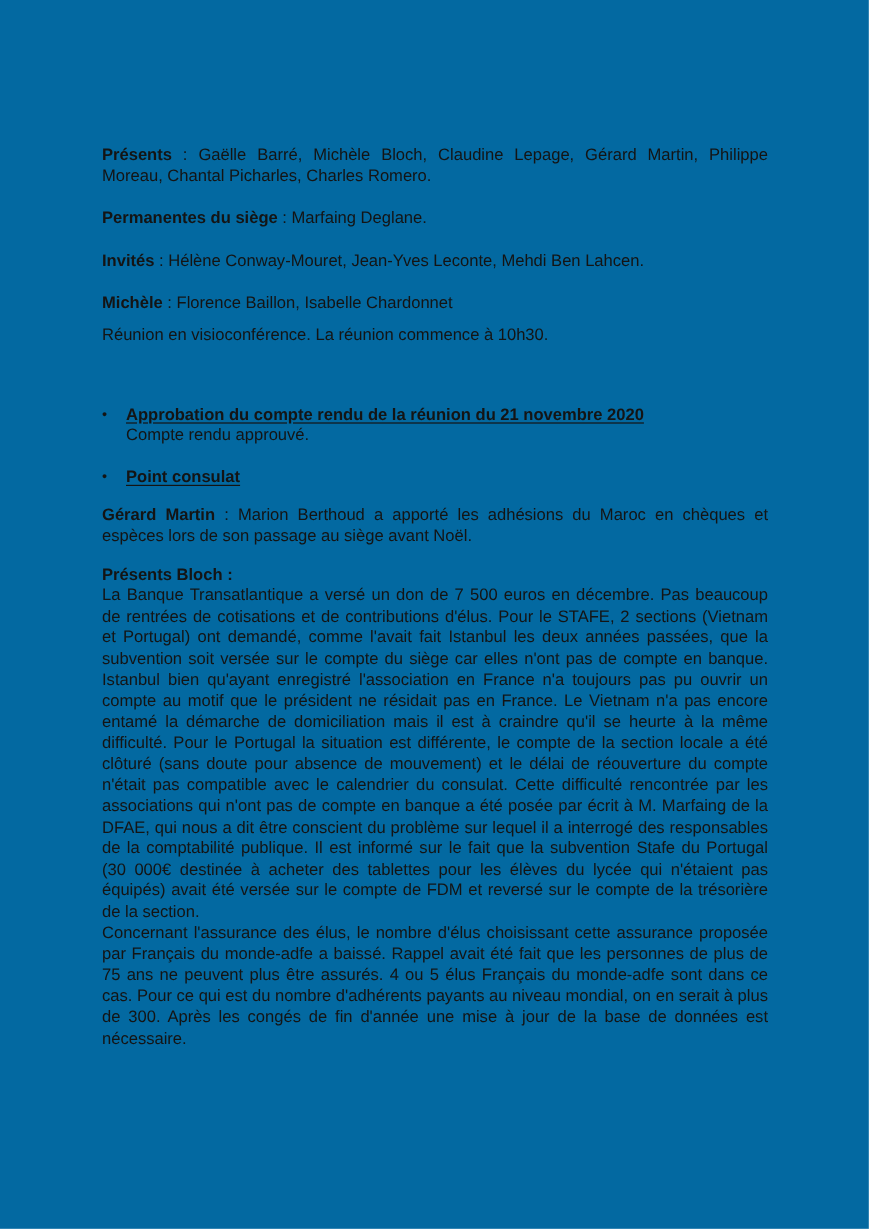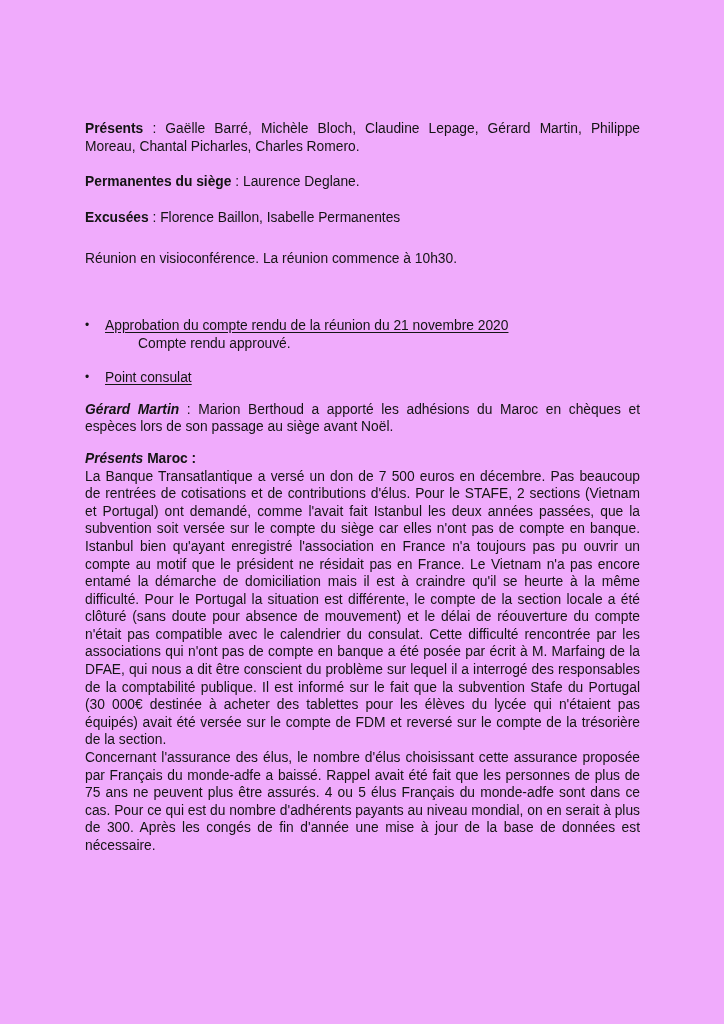--- a/index.html
+++ b/index.html
@@ -7,75 +7,76 @@
   body {
     width: 724px;
     height: 1024px;
     position: relative;
     overflow: hidden;
     font-family: "Liberation Sans", sans-serif;
   }
   .page {
     position: absolute;
     inset: 0;
-    background: #f0abfc;
+    background: #0369a1;
     color: #141414;
     padding: 120px 84px 0 85px;
     font-size: 13.8px;
     line-height: 17.6px;
   }
   .para { text-align: justify; }
   .single { text-align: left; }
   .b  { font-weight: 700; text-align: right; }
-  .bi { font-weight: 700; font-style: italic; }
+  .bi { font-weight: 700; }
   .mt18 { margin-top: 18px; }
-  .mt24 { margin-top: 24px; }
+  .mt24 { margin-top: 8px; }
   .mt49 { margin-top: 49px; }
   .mt17 { margin-top: 17px; }
   .mt14 { margin-top: 14px; }
   .agenda-item { position: relative; padding-left: 20px; }
   .bullet {
     position: absolute;
     left: 0;
     top: 0;
     font-size: 12px;
   }
   .agenda-title {
-    font-weight: 400;
+    font-weight: 700;
     text-decoration: underline;
     text-underline-offset: 2px;
   }
-  .agenda-body { text-align: left; margin-left: 33px; }
+  .agenda-body { text-align: left; }
 </style>
 </head>
 <body>
 
 <div class="page">
 
   <p class="para"><span class="b">Présents</span><span> : Gaëlle Barré, Michèle Bloch, Claudine Lepage, Gérard Martin, Philippe Moreau, Chantal Picharles, Charles Romero.</span></p>
 
-  <p class="para single mt18"><span class="b">Permanentes du siège</span><span> : Laurence Deglane.</span></p>
+  <p class="para single mt18"><span class="b">Permanentes du siège</span><span> : Marfaing Deglane.</span></p>
 
+  <p class="para single mt18"><span class="b">Invités</span><span> : Hélène Conway-Mouret, Jean-Yves Leconte, Mehdi Ben Lahcen.</span></p>
 
-  <p class="para single mt18"><span class="b">Excusées</span><span> : Florence Baillon, Isabelle Permanentes</span></p>
+  <p class="para single mt18"><span class="b">Michèle</span><span> : Florence Baillon, Isabelle Chardonnet</span></p>
 
   <p class="para single mt24">Réunion en visioconférence. La réunion commence à 10h30.</p>
 
   <div class="agenda-item mt49">
     <span class="bullet">•</span>
     <div class="agenda-title">Approbation du compte rendu de la réunion du 21 novembre 2020</div>
     <div class="agenda-body">Compte rendu approuvé.</div>
   </div>
 
   <div class="agenda-item mt17">
     <span class="bullet">•</span>
     <div class="agenda-title">Point consulat</div>
   </div>
 
   <p class="para mt14"><span class="bi">Gérard Martin</span><span> : </span><span>Marion Berthoud a apporté les adhésions du Maroc en chèques et espèces lors de son passage au siège avant Noël.</span></p>
 
   <div class="mt14">
-    <p class="para single"><span class="bi">Présents</span><span class="b"> Maroc :</span></p>
+    <p class="para single"><span class="bi">Présents</span><span class="b"> Bloch :</span></p>
     <p class="para">La Banque Transatlantique a versé un don de 7 500 euros en décembre. Pas beaucoup de rentrées de cotisations et de contributions d'élus. Pour le STAFE, 2 sections (Vietnam et Portugal) ont demandé, comme l'avait fait Istanbul les deux années passées, que la subvention soit versée sur le compte du siège car elles n'ont pas de compte en banque. Istanbul bien qu'ayant enregistré l'association en France n'a toujours pas pu ouvrir un compte au motif que le président ne résidait pas en France. Le Vietnam n'a pas encore entamé la démarche de domiciliation mais il est à craindre qu'il se heurte à la même difficulté. Pour le Portugal la situation est différente, le compte de la section locale a été clôturé (sans doute pour absence de mouvement) et le délai de réouverture du compte n'était pas compatible avec le calendrier du consulat. Cette difficulté rencontrée par les associations qui n'ont pas de compte en banque a été posée par écrit à M. Marfaing de la DFAE, qui nous a dit être conscient du problème sur lequel il a interrogé des responsables de la comptabilité publique. Il est informé sur le fait que la subvention Stafe du Portugal (30 000€ destinée à acheter des tablettes pour les élèves du lycée qui n'étaient pas équipés) avait été versée sur le compte de FDM et reversé sur le compte de la trésorière de la section.</p>
     <p class="para">Concernant l'assurance des élus, le nombre d'élus choisissant cette assurance proposée par Français du monde-adfe a baissé. Rappel avait été fait que les personnes de plus de 75 ans ne peuvent plus être assurés. 4 ou 5 élus Français du monde-adfe sont dans ce cas. Pour ce qui est du nombre d'adhérents payants au niveau mondial, on en serait à plus de 300. Après les congés de fin d'année une mise à jour de la base de données est nécessaire.</p>
   </div>
 
 </div>
 
 </body></html>

